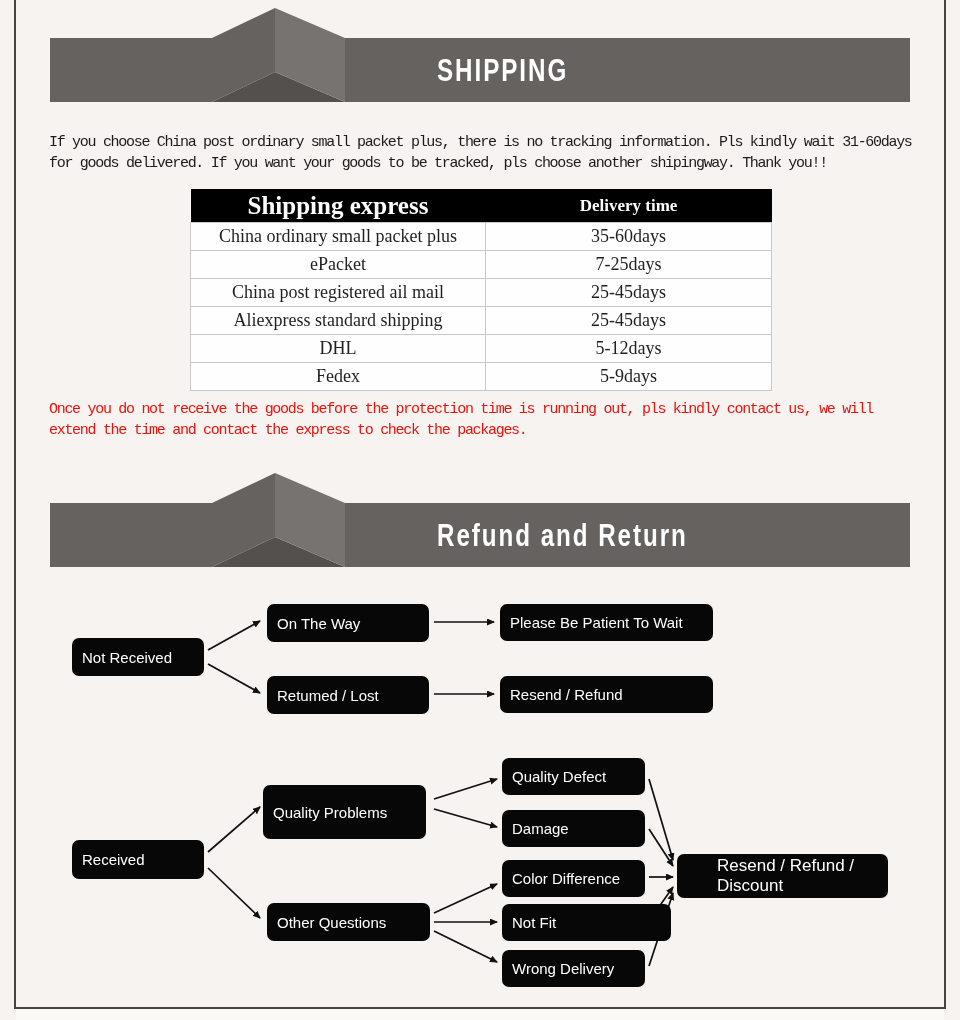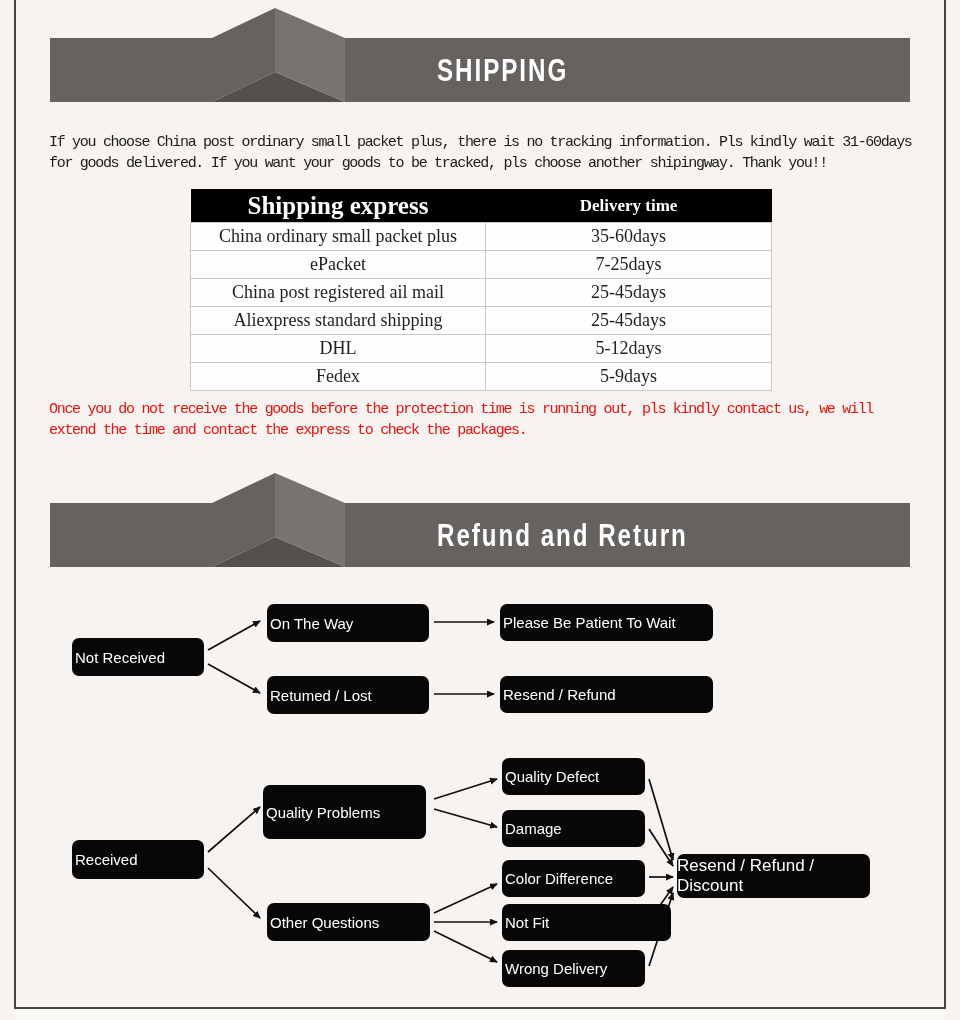--- a/index.html
+++ b/index.html
@@ -39,21 +39,21 @@
   .ship-table th.main{font-size:25px;height:33px;width:295px;}
   .ship-table th.sub{font-size:17px;}
   .ship-table td{
     border:1px solid #c9c9c9;text-align:center;padding:0;height:27px;
     font-family:"Liberation Serif",serif;font-size:18px;color:#1f1f1f;
   }
 
   
   .fbox{
     position:absolute;background:#070707;color:#ffffff;border-radius:7px;
-    font-size:15px;display:flex;align-items:center;padding-left:3px;box-sizing:border-box;
+    font-size:15px;display:flex;align-items:center;padding-left:10px;box-sizing:border-box;
   }
   .fbox-final{font-size:17px;justify-content:center;padding-left:0;}
   .arrows{position:absolute;left:0;top:0;width:960px;height:1020px;pointer-events:none;}
 </style>
 </head>
 <body>
 
 <div class="stage">
 
   <div class="frame-left"></div>
@@ -155,15 +155,15 @@
   <div class="fbox" style="left:500px;top:676px;width:213px;height:37px;">Resend / Refund</div>
 
   <div class="fbox" style="left:72px;top:840px;width:132px;height:39px;">Received</div>
   <div class="fbox" style="left:263px;top:785px;width:163px;height:54px;">Quality Problems</div>
   <div class="fbox" style="left:267px;top:903px;width:163px;height:38px;">Other Questions</div>
   <div class="fbox" style="left:502px;top:758px;width:143px;height:37px;">Quality Defect</div>
   <div class="fbox" style="left:502px;top:810px;width:143px;height:37px;">Damage</div>
   <div class="fbox" style="left:502px;top:860px;width:143px;height:37px;">Color Difference</div>
   <div class="fbox" style="left:502px;top:904px;width:169px;height:37px;">Not Fit</div>
   <div class="fbox" style="left:502px;top:950px;width:143px;height:37px;">Wrong Delivery</div>
-  <div class="fbox fbox-final" style="left:677px;top:854px;width:193px;height:44px;">Resend / Refund / Discount</div>
+  <div class="fbox fbox-final" style="left:677px;top:854px;width:211px;height:44px;padding-left:40px;">Resend / Refund / Discount</div>
 
 </div>
 
 </body></html>

